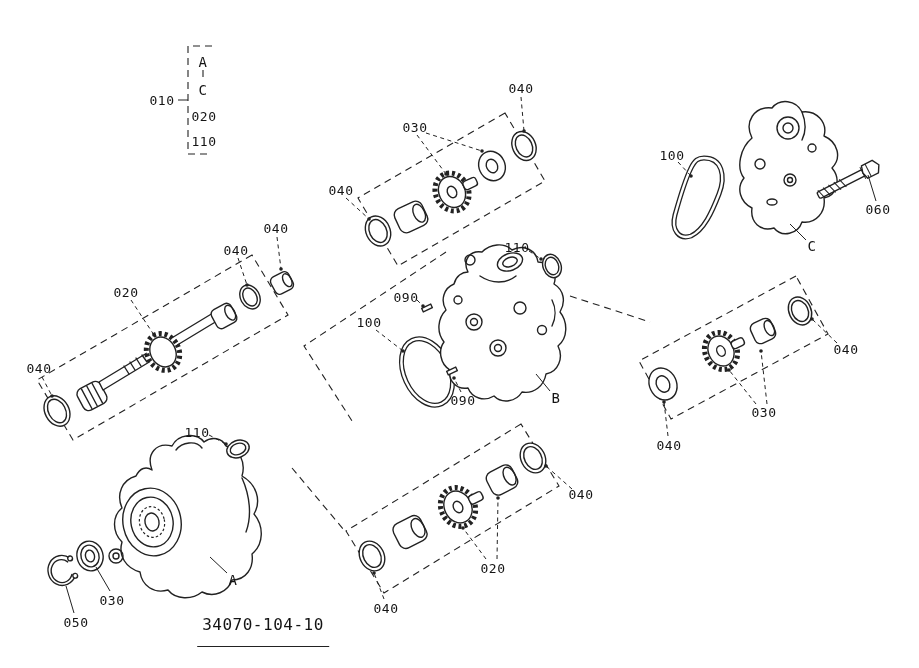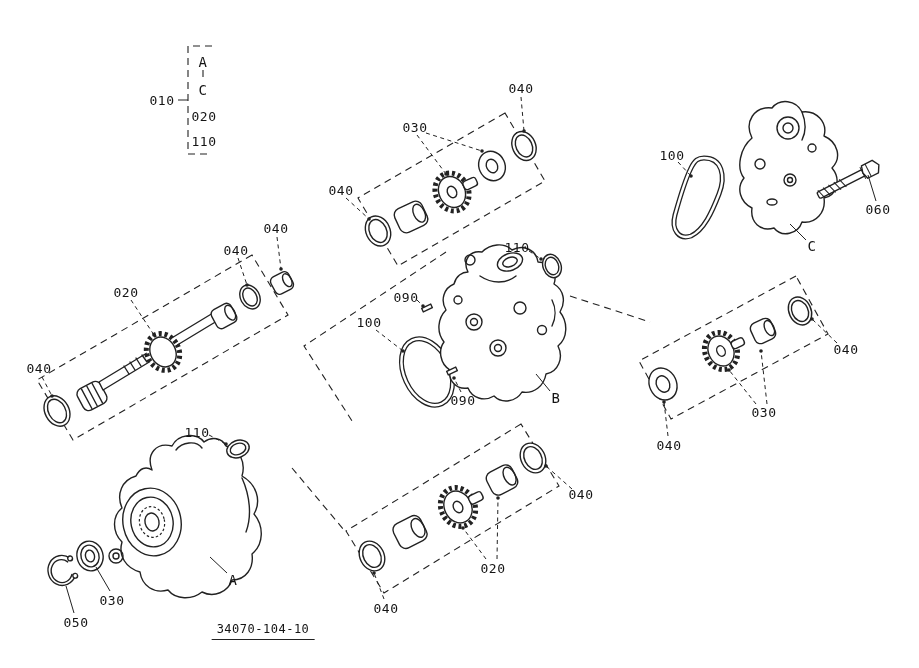--- a/index.html
+++ b/index.html
@@ -3,21 +3,21 @@
 <meta charset="utf-8">
 <style>
   html,body { margin:0; padding:0; background:#fff; }
   #stage { position:relative; width:919px; height:668px; background:#fff; overflow:hidden;
            font-family:"DejaVu Sans","Liberation Sans",sans-serif; }
   #stage svg { position:absolute; left:0; top:0; }
   .lbl { position:absolute; transform:translate(-50%,-50%);
          font:13px "DejaVu Sans Mono","Liberation Mono",monospace;
          color:#141414; letter-spacing:.5px; white-space:nowrap; }
   .ltr { font-size:14px; }
-  .dwg { font-size:12px; border-bottom:1.2px solid #222; padding:0 5px 3px;text-align:center; }
+  .dwg { font-size:16px; border-bottom:1.2px solid #222; padding:0 5px 12px;text-align:center; }
   .ln    { fill:none; stroke:#222; stroke-width:1.4; stroke-linecap:round; stroke-linejoin:round; }
   .fillw { fill:#fff; stroke:#222; stroke-width:1.4; stroke-linejoin:round; }
   .teeth { fill:#fff; stroke:#222; stroke-width:5; stroke-dasharray:3 2.8; }
   .dash  { fill:none; stroke:#222; stroke-width:1.1; stroke-dasharray:7 5; }
   .leader{ fill:none; stroke:#222; stroke-width:1; stroke-dasharray:4 3.5; }
   .thin  { fill:none; stroke:#222; stroke-width:1; }
   .thread{ fill:none; stroke:#222; stroke-width:1.2; stroke-dasharray:2.5 2.2; }
   .gask-o{ fill:none; stroke:#222; stroke-width:5; }
   .gask-i{ fill:none; stroke:#fff; stroke-width:2.4; }
   .dot   { fill:#222; stroke:none; }

